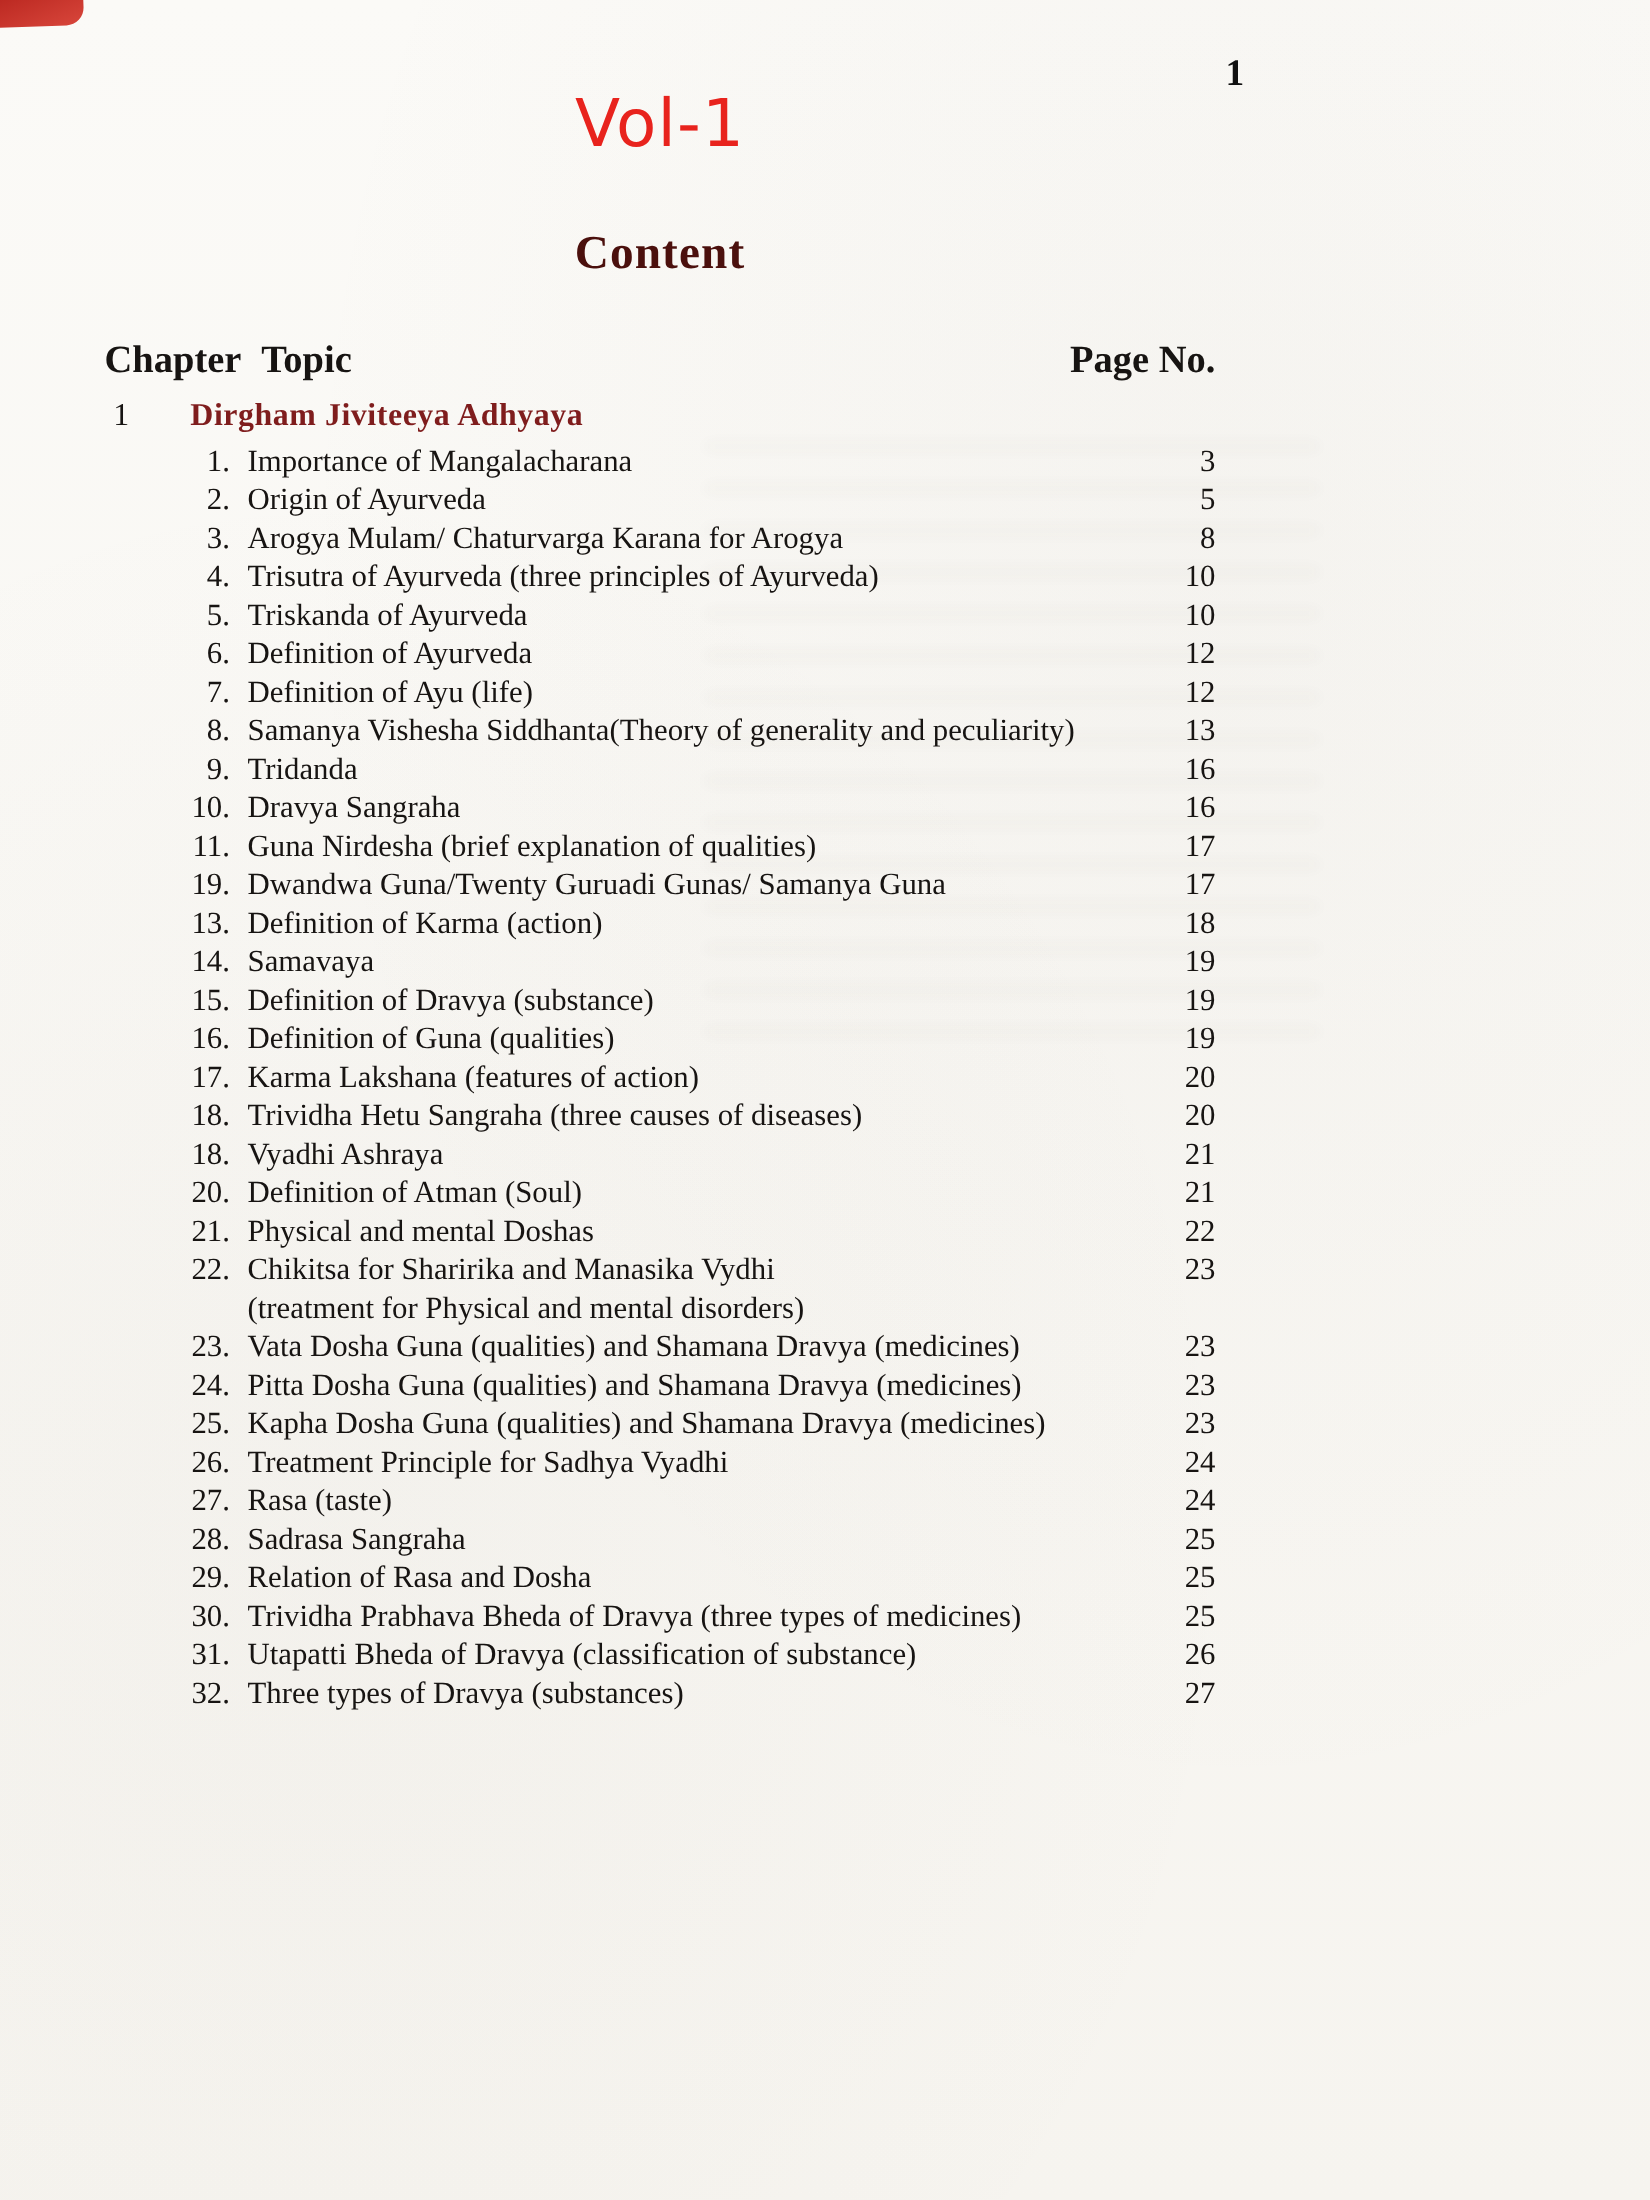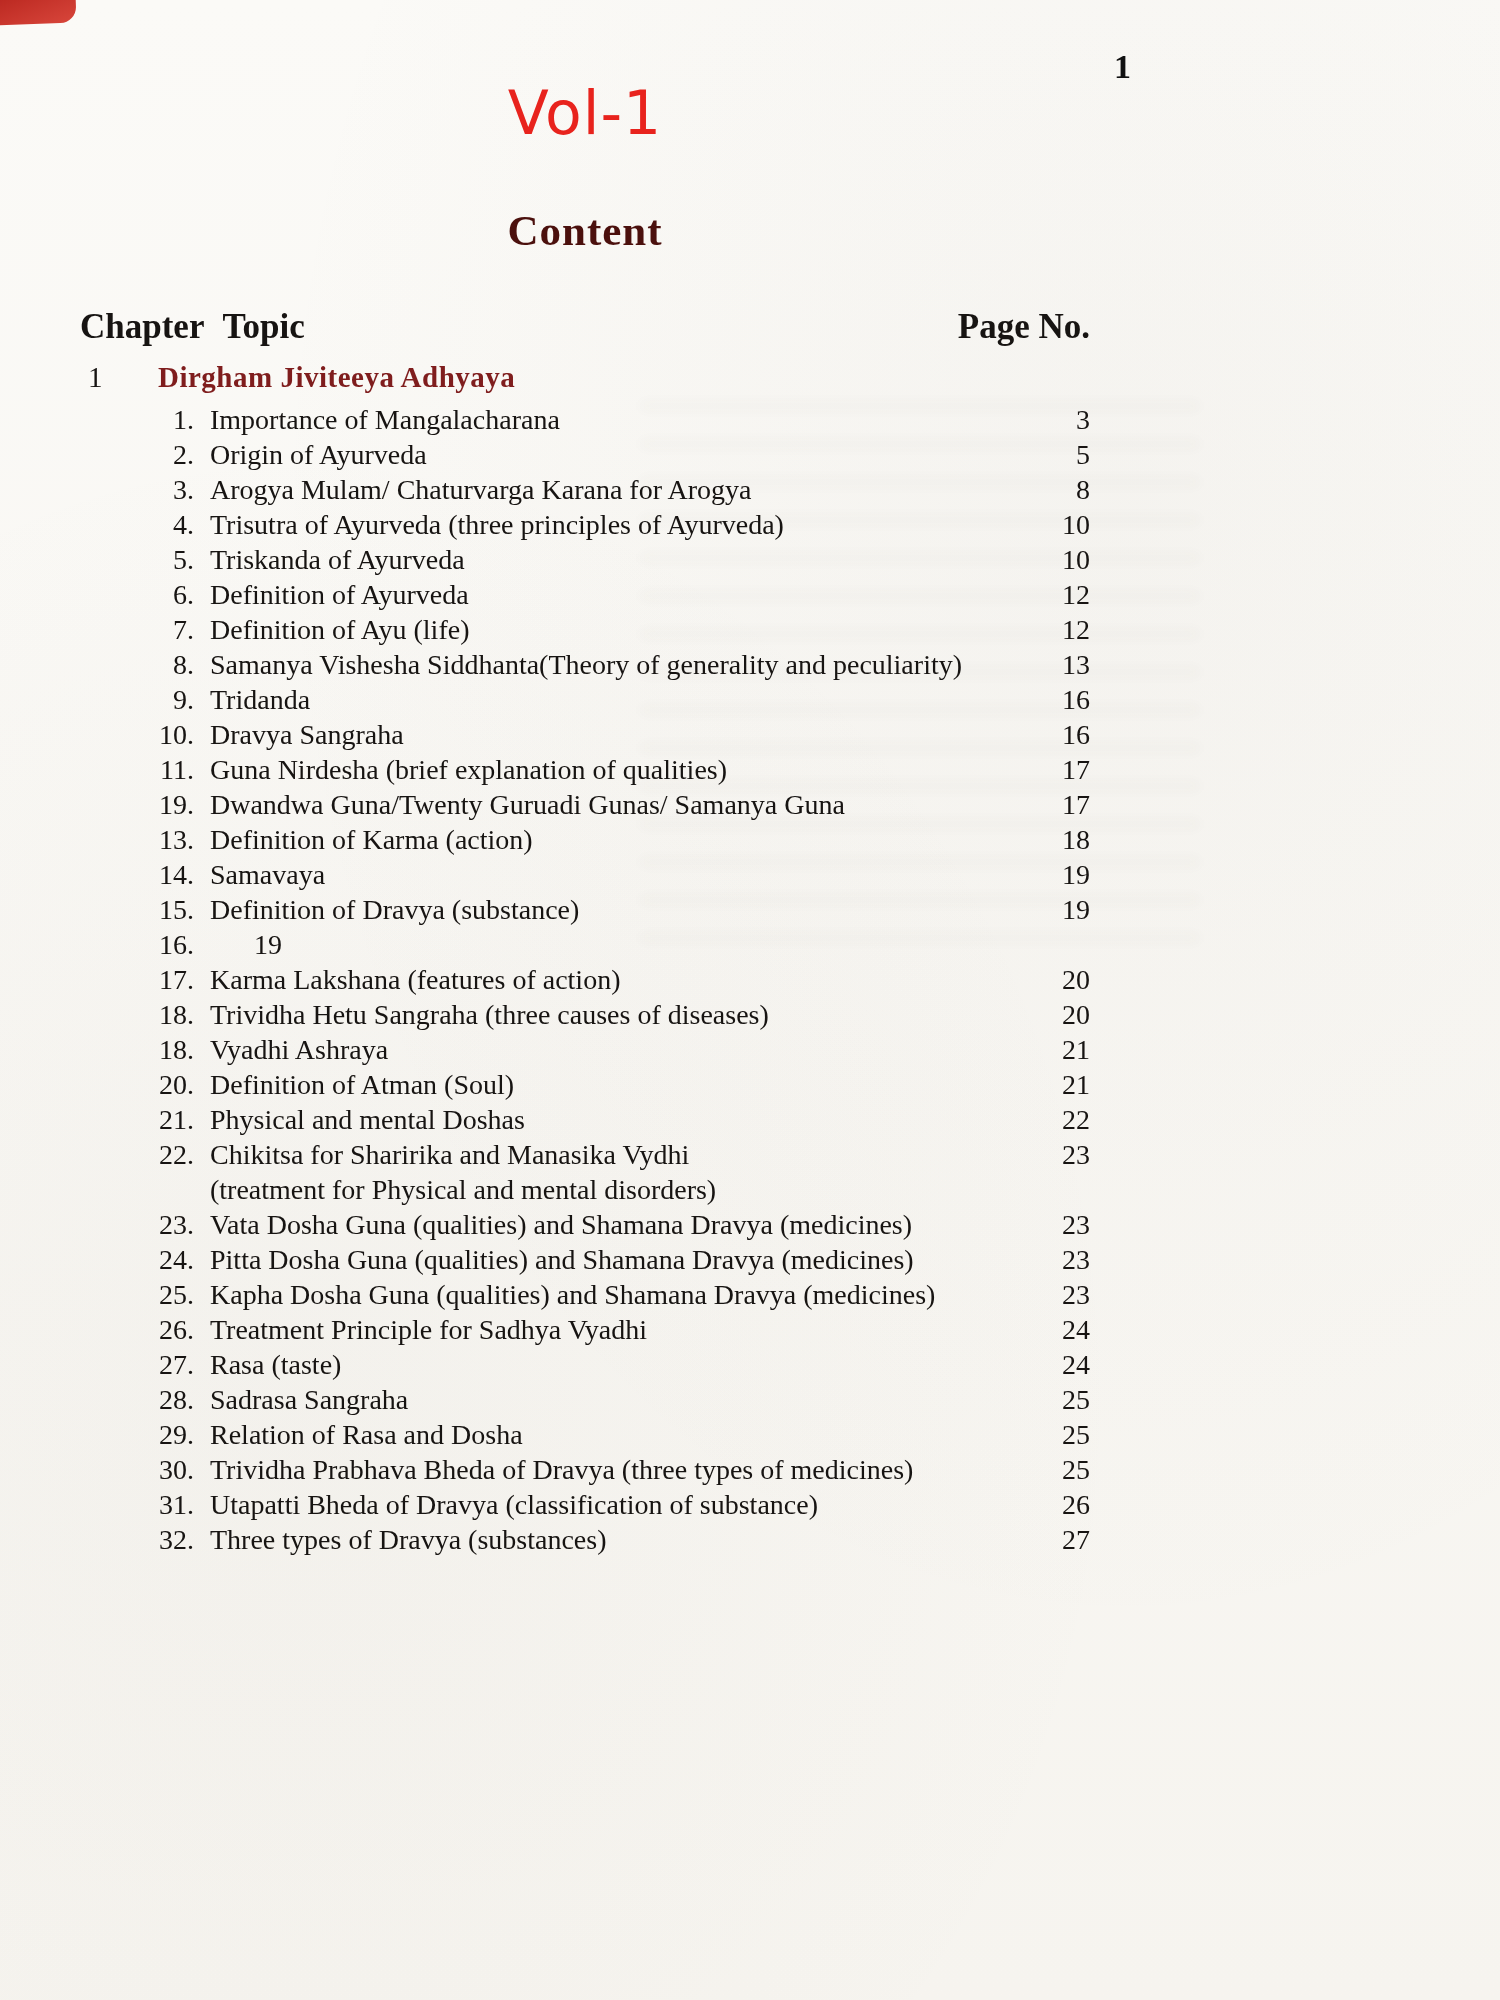--- a/index.html
+++ b/index.html
@@ -21,21 +21,21 @@
   .corner-red{
     position:absolute;top:-6px;left:-8px;width:84px;height:30px;
     background:linear-gradient(to bottom right,#b8251e,#d8463b);
     border-radius:0 4px 16px 4px;transform:rotate(-2deg);
   }
   .corner-page-mark{
     position:absolute;left:1114px;top:48px;
     font-family:"Liberation Serif",serif;font-weight:bold;font-size:34px;color:#111;
   }
   .content-block{
-    position:absolute;left:80px;top:78px;width:1010px;
+    position:absolute;left:95px;top:78px;width:1010px;
   }
   .vol-title{
     text-align:center;font-family:"DejaVu Sans",sans-serif;
     font-size:60px;color:#e8231d;letter-spacing:1px;
   }
   .content-heading{
     text-align:center;font-weight:bold;font-size:43px;color:#4b100d;
     margin-top:58px;letter-spacing:1px;
   }
   .col-header{
@@ -150,20 +150,21 @@
           <span class="titlecell">Samavaya</span>
           <span class="page">19</span>
         </div>
         <div class="toc-row">
           <span class="num">15.</span>
           <span class="titlecell">Definition of Dravya (substance)</span>
           <span class="page">19</span>
         </div>
         <div class="toc-row">
           <span class="num">16.</span>
+          <span class="titlecell">Definition of Guna (qualities)</span>
           <span class="page">19</span>
         </div>
         <div class="toc-row">
           <span class="num">17.</span>
           <span class="titlecell">Karma Lakshana (features of action)</span>
           <span class="page">20</span>
         </div>
         <div class="toc-row">
           <span class="num">18.</span>
           <span class="titlecell">Trividha Hetu Sangraha (three causes of diseases)</span>

